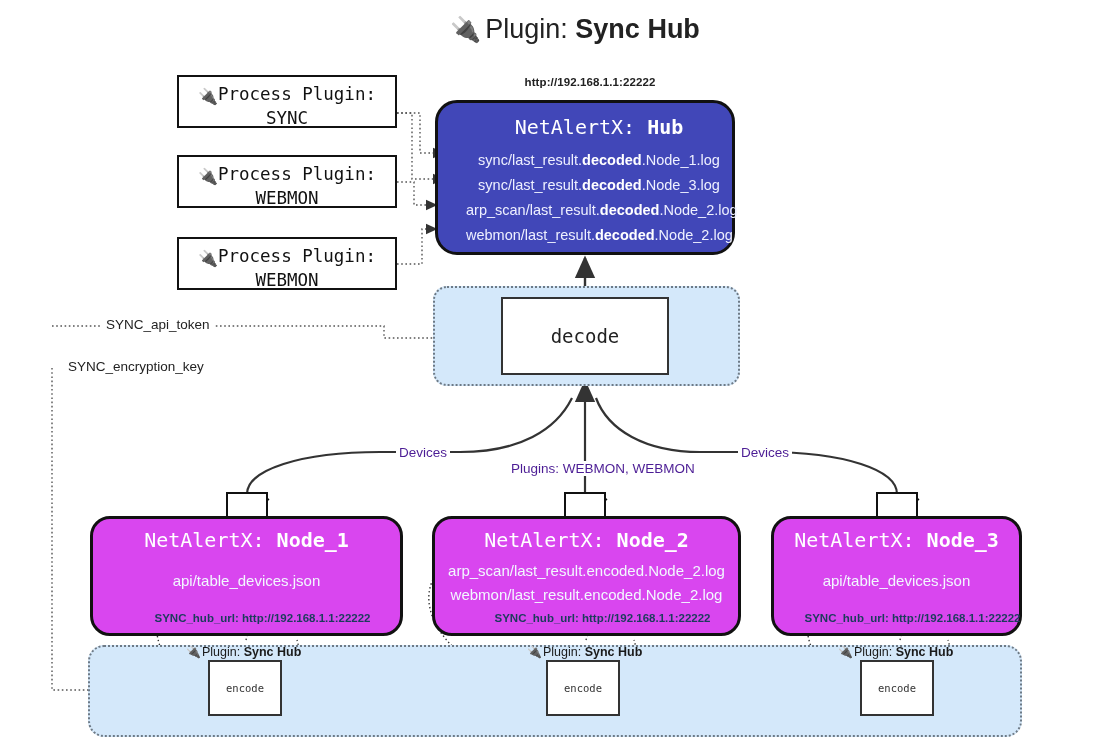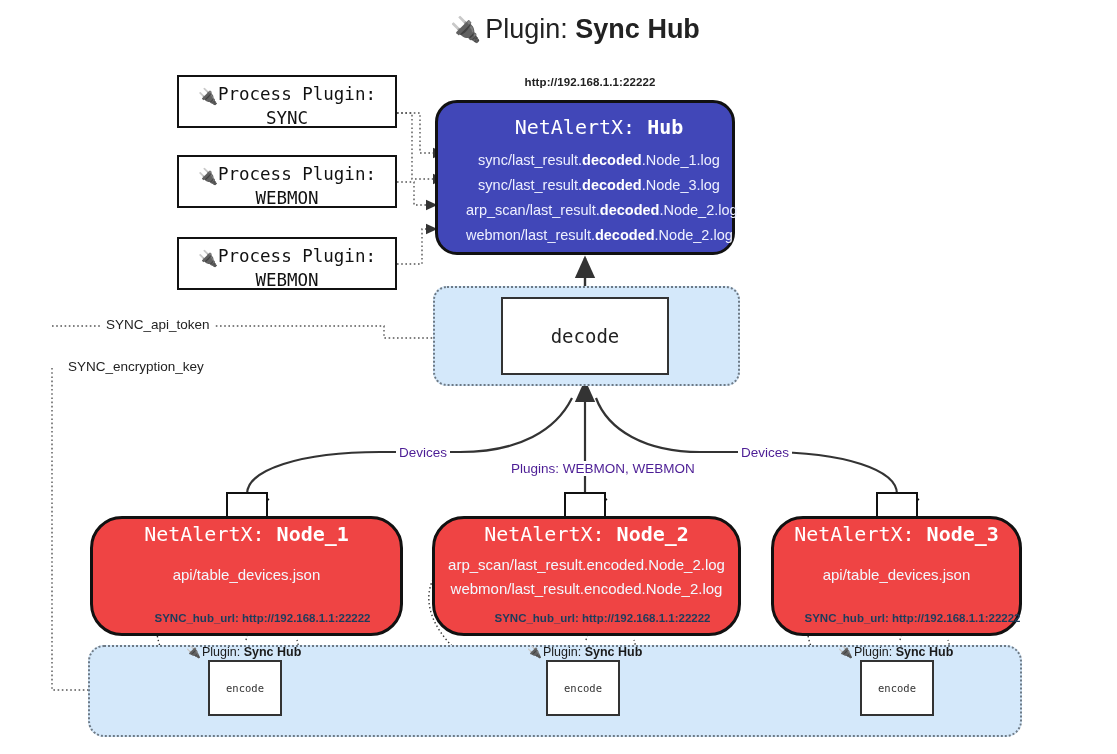--- a/index.html
+++ b/index.html
@@ -54,22 +54,22 @@
     border:2px solid #333;box-sizing:border-box;
     font-family:"DejaVu Sans Mono","Liberation Mono",monospace;
     font-size:19px;color:#222;display:flex;align-items:center;justify-content:center;
   }
 
   
   .elabel{font-size:13.5px;color:#4c1d95;background:#fff;padding:0 3px;white-space:nowrap;}
 
   
   .nodecard{
-    border-radius:32px;background:#ef4444;border:3px solid #111;box-sizing:border-box;
-    padding-top:3px;
+    border-radius:20px;background:#d946ef;border:3px solid #111;box-sizing:border-box;
+    padding-top:9px;
   }
   .nodecard .ntitle{
     font-family:"DejaVu Sans Mono","Liberation Mono",monospace;
     font-size:20px;color:#ffffff;text-align:center;
   }
   .nodecard .ntitle b{font-weight:bold;}
   .nodecard .nline{
     color:#f2f8ff;font-size:15px;text-align:center;line-height:1.62;white-space:nowrap;
   }
   .nodecard .nhub{

